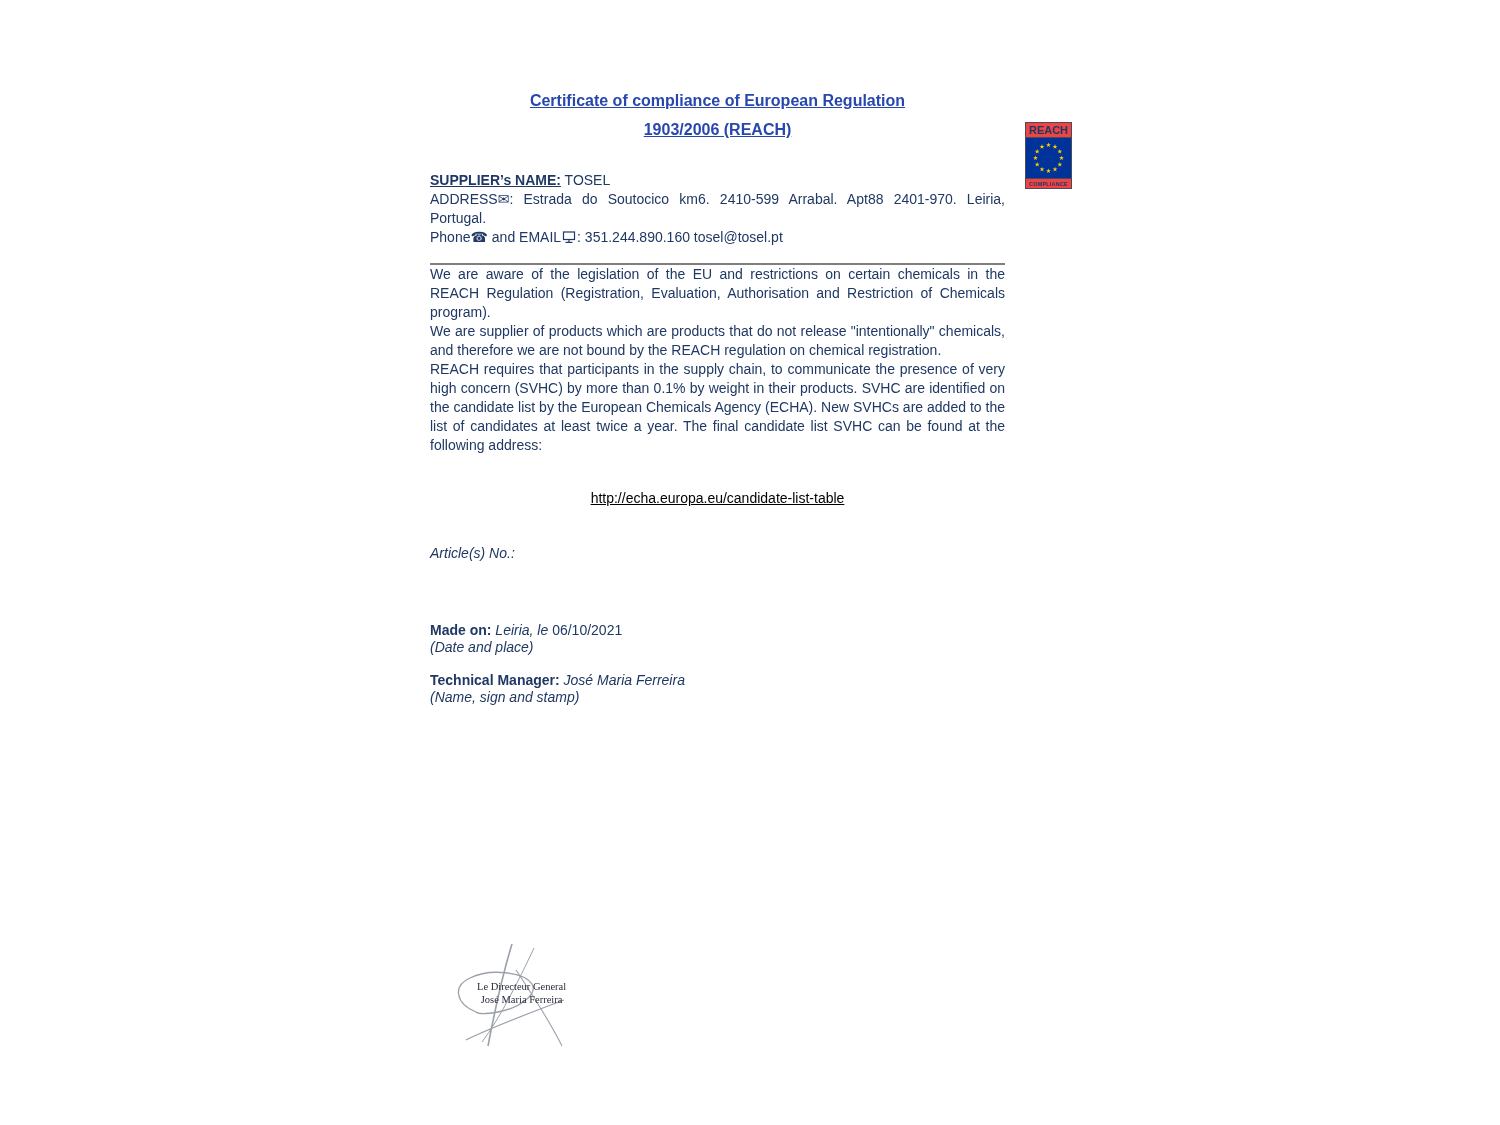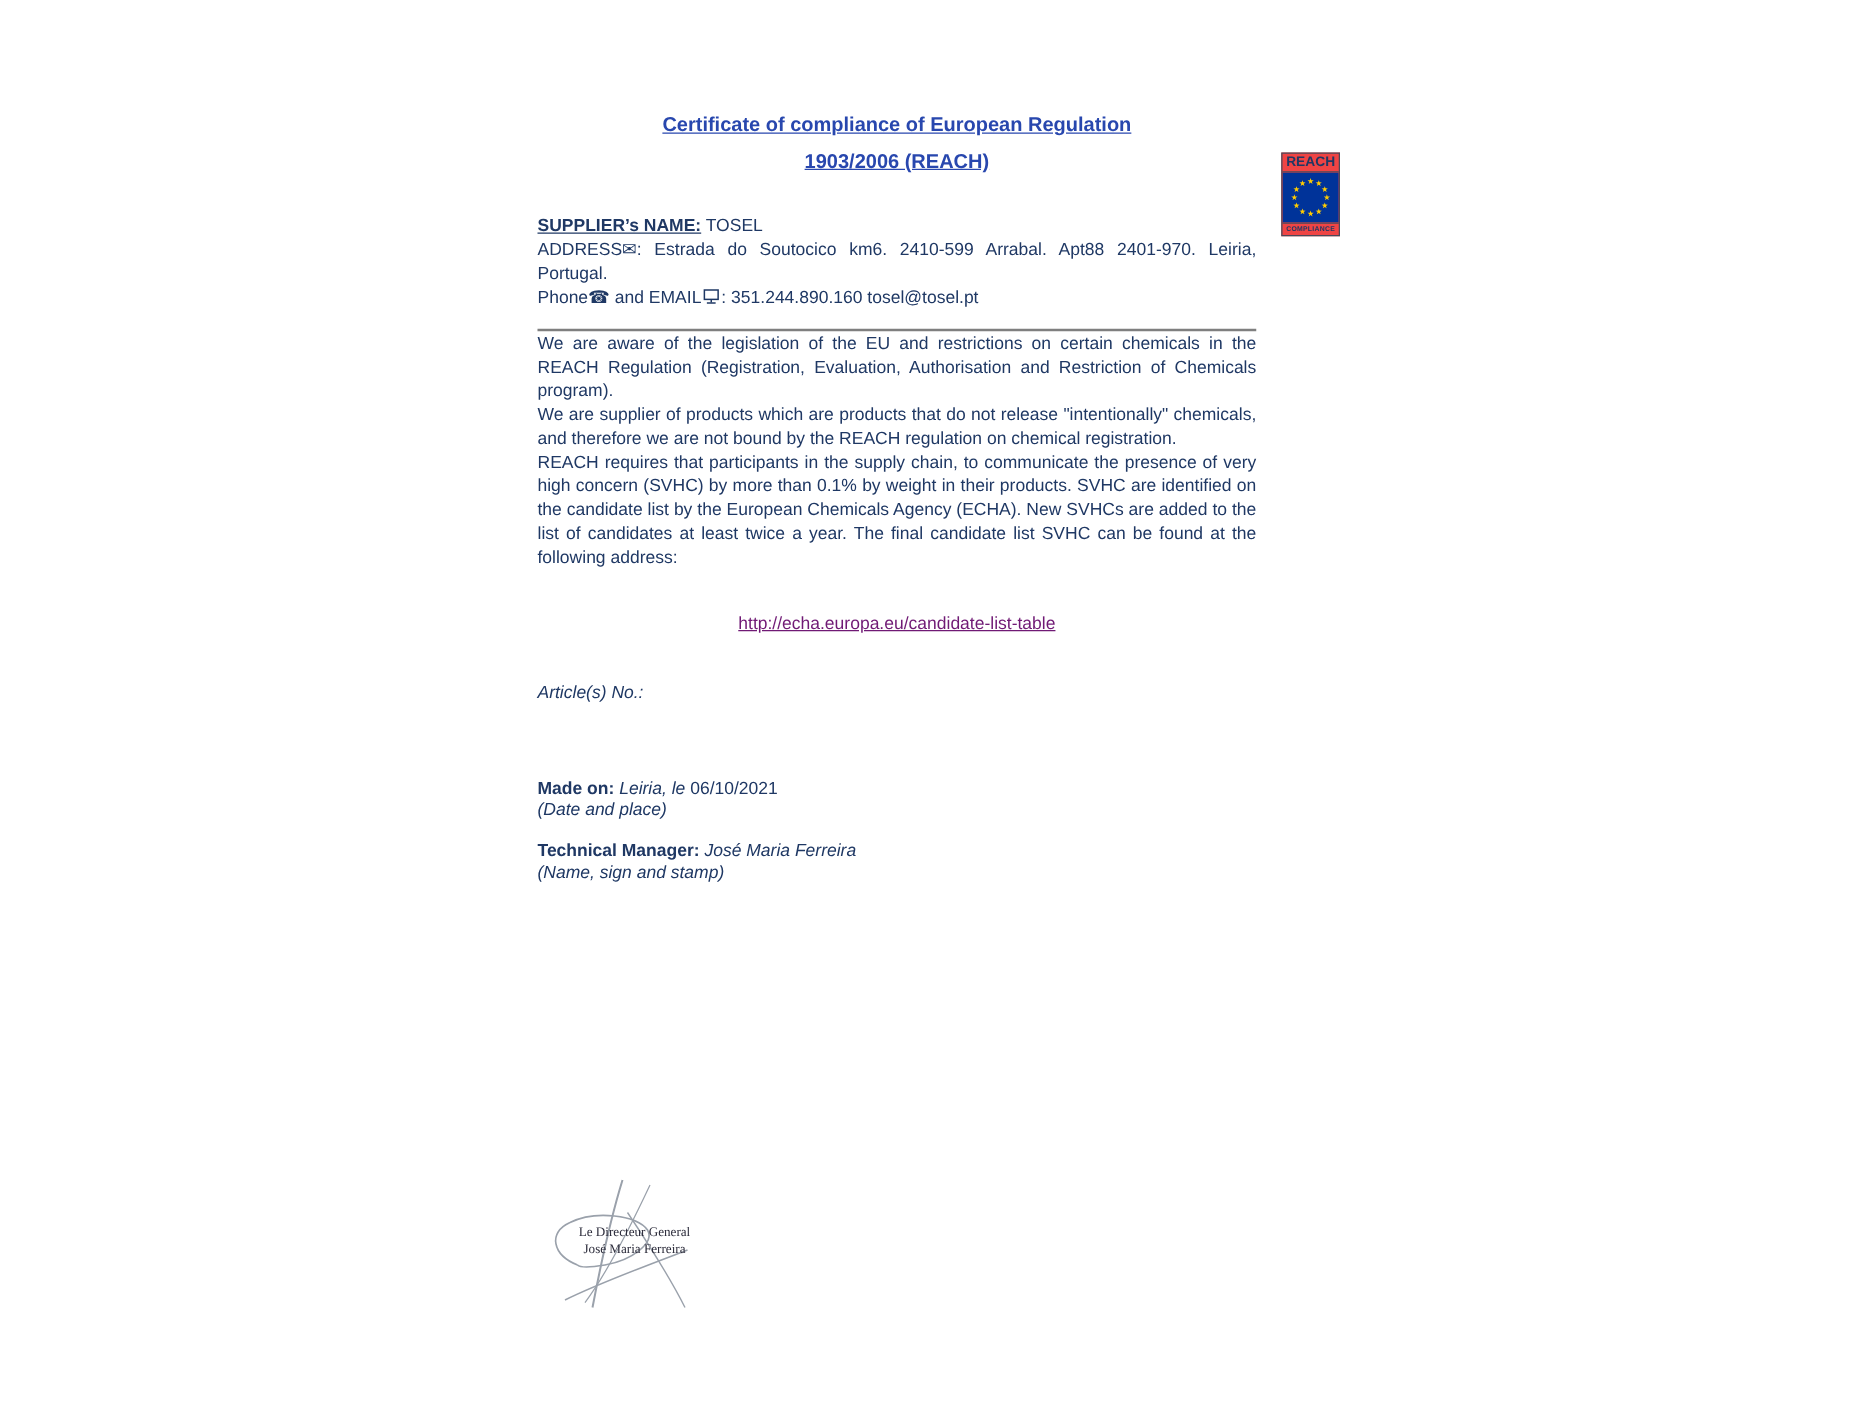--- a/index.html
+++ b/index.html
@@ -39,21 +39,21 @@
   .mini-icon { vertical-align: -2px; margin: 0 1px; }
 
   .rule { margin-top: 16px; height: 2px; background: #7f7f7f; }
 
   p.body { text-align: justify; margin: 0; }
   .p1 { margin-top: 28px; }
   .p2 { margin-top: 36px; }
   .p3 { margin-top: 49px; }
 
   .linkline { margin: 34px 0 0; text-align: center; }
-  .linkline a { color: #701a75; }
+  .linkline a { color: #000000; }
 
   .p4 { margin-top: 36px; }
   .article { margin: 36px 0 0; font-style: italic; }
 
   .madeon { margin: 58px 0 0; }
   .techman { margin: 17px 0 0; }
   .note { font-size: 14px; font-style: italic; margin: 1px 0 0; line-height: 13px; }
   .it { font-style: italic; }
   b.lbl { font-weight: bold; }
 
@@ -75,21 +75,21 @@
   .reach-logo .bottom {
     font-size: 5.5px; font-weight: bold; color: #1f3864;
     text-align: center; padding: 2px 0 1px;
     border-top: 1px solid #4a4a5a;
     letter-spacing: 0.2px;
   }
 
   
   .signature {
     position: absolute;
-    left: 432px; top: 942px;
+    left: 446px; top: 942px;
     width: 140px; height: 110px;
   }
   .signature svg { position: absolute; left: 0; top: 0; }
   .stamp {
     position: absolute; left: 31px; top: 38px;
     font-family: "Liberation Serif", serif;
     font-size: 10.5px; line-height: 13px;
     color: #2b2b3a;
     white-space: nowrap;
     text-align: center;

